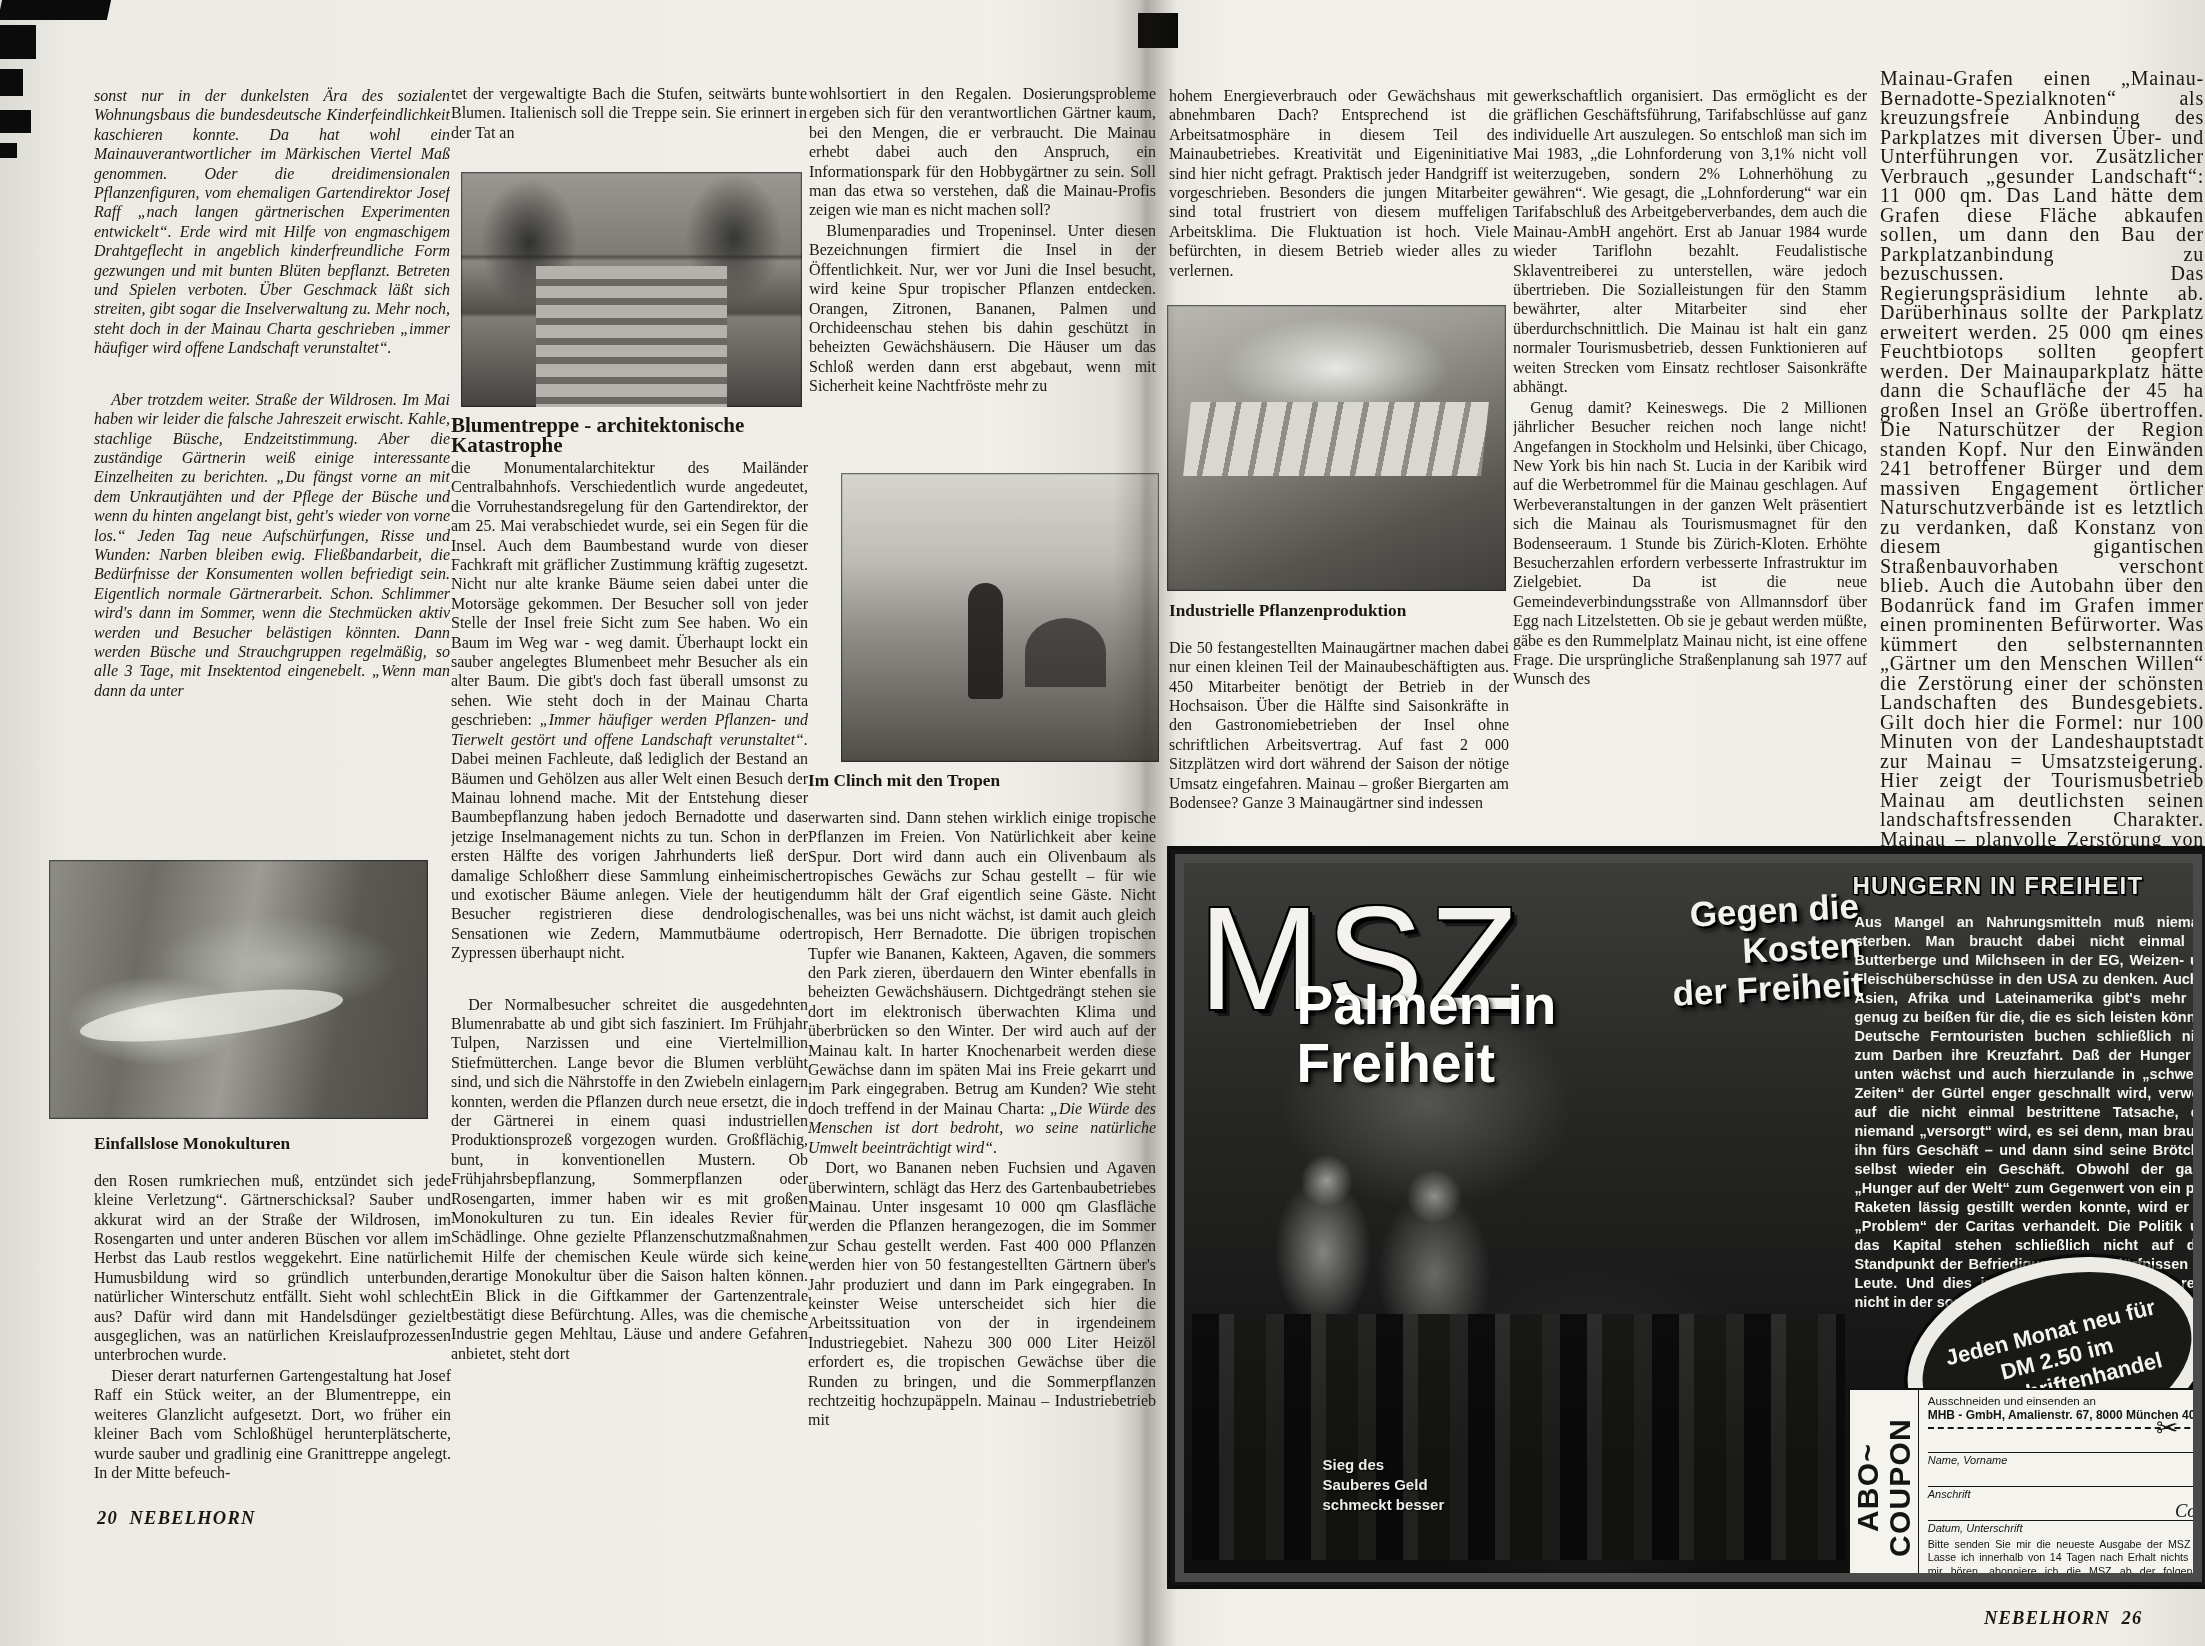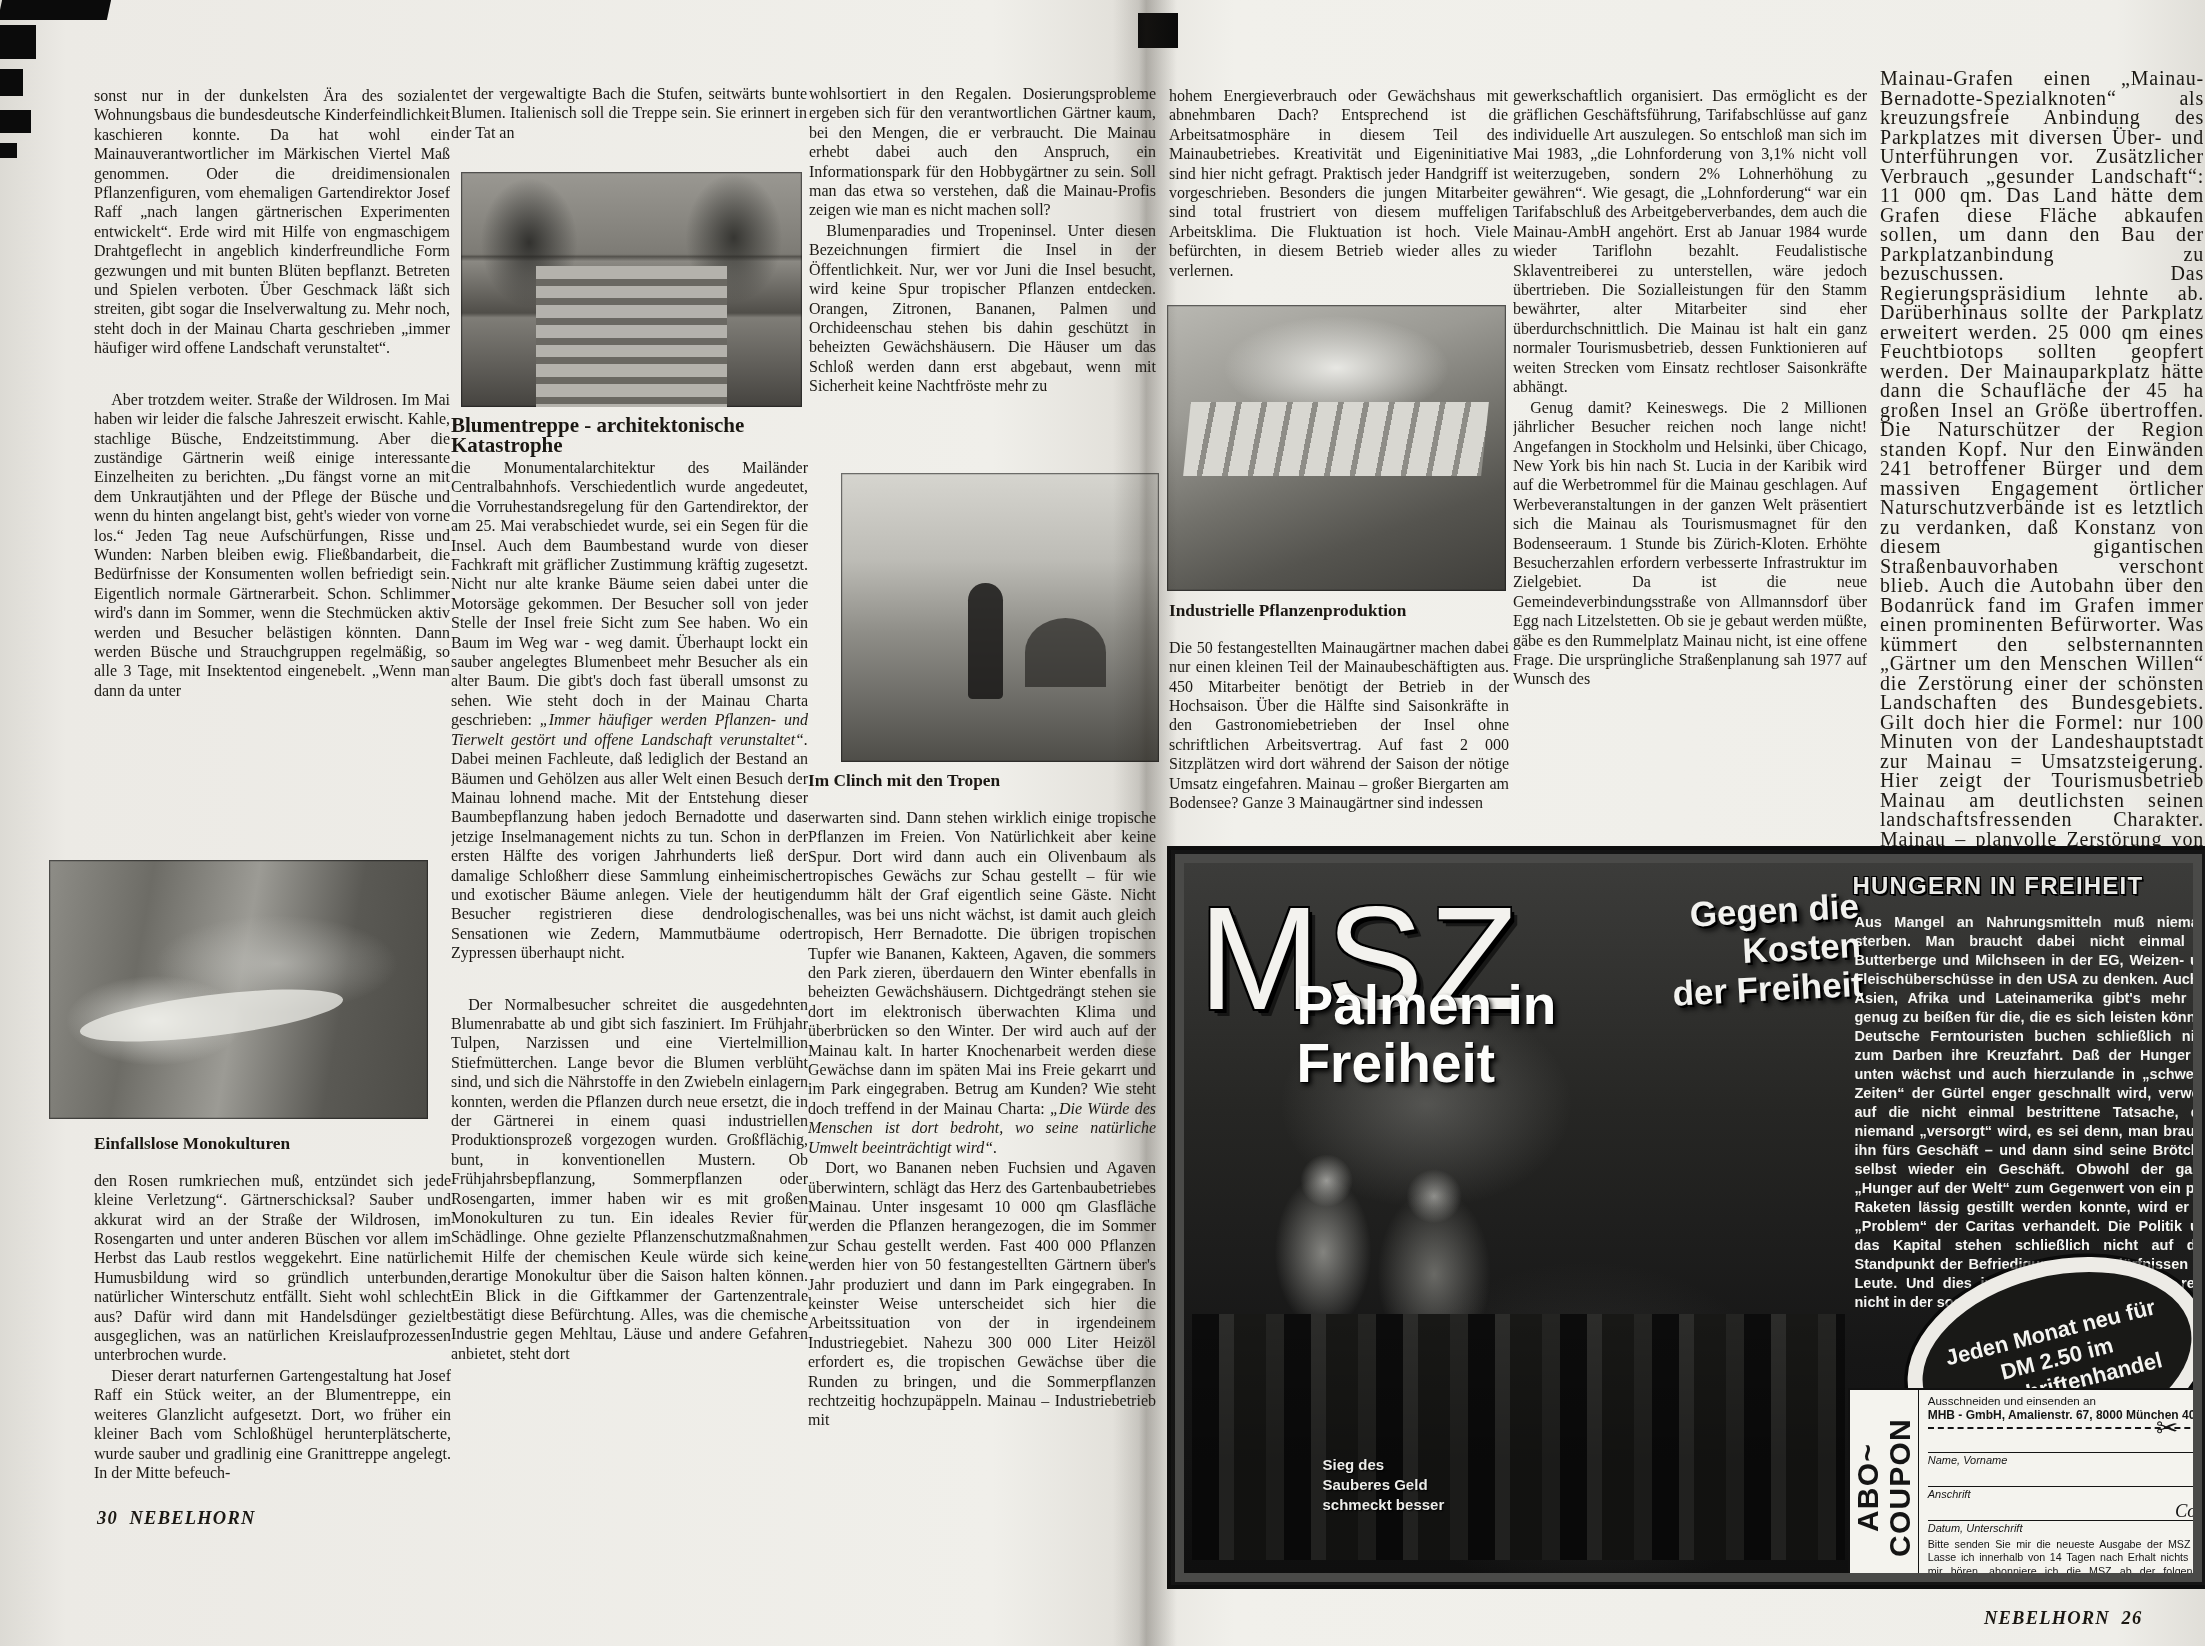--- a/index.html
+++ b/index.html
@@ -72,41 +72,41 @@
 
 <div class="spread">
 
   <div class="mark" style="left:0;top:0;width:109px;height:19.7px;transform:skew(-12deg);"></div>
   <div class="mark" style="left:0;top:25.4px;width:36px;height:34px;"></div>
   <div class="mark" style="left:0;top:69px;width:23px;height:26.6px;"></div>
   <div class="mark" style="left:0;top:110px;width:31px;height:23px;"></div>
   <div class="mark" style="left:0;top:143px;width:17.3px;height:15px;"></div>
   <div class="mark" style="left:1138px;top:12.7px;width:40px;height:35px;"></div>
 
-  <div class="col" style="left:94px;top:86px;width:356px;height:758px;">
+  <div class="col" style="left:94px;top:86px;width:356px;height:758px;font-style:italic;">
     <p>sonst nur in der dunkelsten Ära des sozialen Wohnungsbaus die bundesdeutsche Kinderfeindlichkeit kaschieren konnte. Da hat wohl ein Mainauverantwortlicher im Märkischen Viertel Maß genommen. Oder die dreidimensionalen Pflanzenfiguren, vom ehemaligen Gartendirektor Josef Raff „nach langen gärtnerischen Experimenten entwickelt“. Erde wird mit Hilfe von engmaschigem Drahtgeflecht in angeblich kinderfreundliche Form gezwungen und mit bunten Blüten bepflanzt. Betreten und Spielen verboten. Über Geschmack läßt sich streiten, gibt sogar die Inselverwaltung zu. Mehr noch, steht doch in der Mainau Charta geschrieben „immer häufiger wird offene Landschaft verunstaltet“.</p>
     <p class="gap">Aber trotzdem weiter. Straße der Wildrosen. Im Mai haben wir leider die falsche Jahreszeit erwischt. Kahle, stachlige Büsche, Endzeitstimmung. Aber die zuständige Gärtnerin weiß einige interessante Einzelheiten zu berichten. „Du fängst vorne an mit dem Unkrautjähten und der Pflege der Büsche und wenn du hinten angelangt bist, geht's wieder von vorne los.“ Jeden Tag neue Aufschürfungen, Risse und Wunden: Narben bleiben ewig. Fließbandarbeit, die Bedürfnisse der Konsumenten wollen befriedigt sein. Eigentlich normale Gärtnerarbeit. Schon. Schlimmer wird's dann im Sommer, wenn die Stechmücken aktiv werden und Besucher belästigen könnten. Dann werden Büsche und Strauchgruppen regelmäßig, so alle 3 Tage, mit Insektentod eingenebelt. „Wenn man dann da unter</p>
   </div>
 
   <div class="photo" style="left:49px;top:860px;width:379px;height:259px;
        background:
          radial-gradient(ellipse 127px 64px at 28% 62%,rgba(235,235,230,.85),rgba(0,0,0,0) 70%),
          radial-gradient(ellipse 173px 69px at 60% 40%,rgba(200,200,195,.6),rgba(0,0,0,0) 70%),
          linear-gradient(100deg,#8e8d87 0%,#6d6c66 25%,#9c9b95 50%,#5a5954 75%,#4c4b46 100%);">
     <div style="position:absolute;left:8%;top:52%;width:70%;height:16%;background:rgba(240,240,235,.75);border-radius:50%;transform:rotate(-7deg);"></div>
   </div>
 
   <div class="col" style="left:94px;top:1134px;width:357px;height:375px;">
     <h3 class="shead">Einfallslose Monokulturen</h3>
     <p>den Rosen rumkriechen muß, entzündet sich jede kleine Verletzung“. Gärtnerschicksal? Sauber und akkurat wird an der Straße der Wildrosen, im Rosengarten und unter anderen Büschen vor allem im Herbst das Laub restlos weggekehrt. Eine natürliche Humusbildung wird so gründlich unterbunden, natürlicher Winterschutz entfällt. Sieht wohl schlecht aus? Dafür wird dann mit Handelsdünger gezielt ausgeglichen, was an natürlichen Kreislaufprozessen unterbrochen wurde.</p>
     <p>Dieser derart naturfernen Gartengestaltung hat Josef Raff ein Stück weiter, an der Blumentreppe, ein weiteres Glanzlicht aufgesetzt. Dort, wo früher ein kleiner Bach vom Schloßhügel herunterplätscherte, wurde sauber und gradlinig eine Granittreppe angelegt. In der Mitte befeuch-</p>
   </div>
 
   <div class="pfoot" style="left:97px;top:1508px;">
-    <span>30</span>&nbsp;&nbsp;<span>NEBELHORN</span>
+    <span>20</span>&nbsp;&nbsp;<span>NEBELHORN</span>
   </div>
 
   <div class="col" style="left:451px;top:84px;width:356px;height:67px;">
     <p>tet der vergewaltigte Bach die Stufen, seitwärts bunte Blumen. Italienisch soll die Treppe sein. Sie erinnert in der Tat an</p>
   </div>
 
   <div class="photo" style="left:461px;top:172px;width:341px;height:235px;
        background:
          radial-gradient(ellipse 69px 92px at 20% 30%,rgba(30,30,28,.8),rgba(0,0,0,0) 70%),
          radial-gradient(ellipse 69px 92px at 80% 28%,rgba(35,35,32,.8),rgba(0,0,0,0) 70%),

